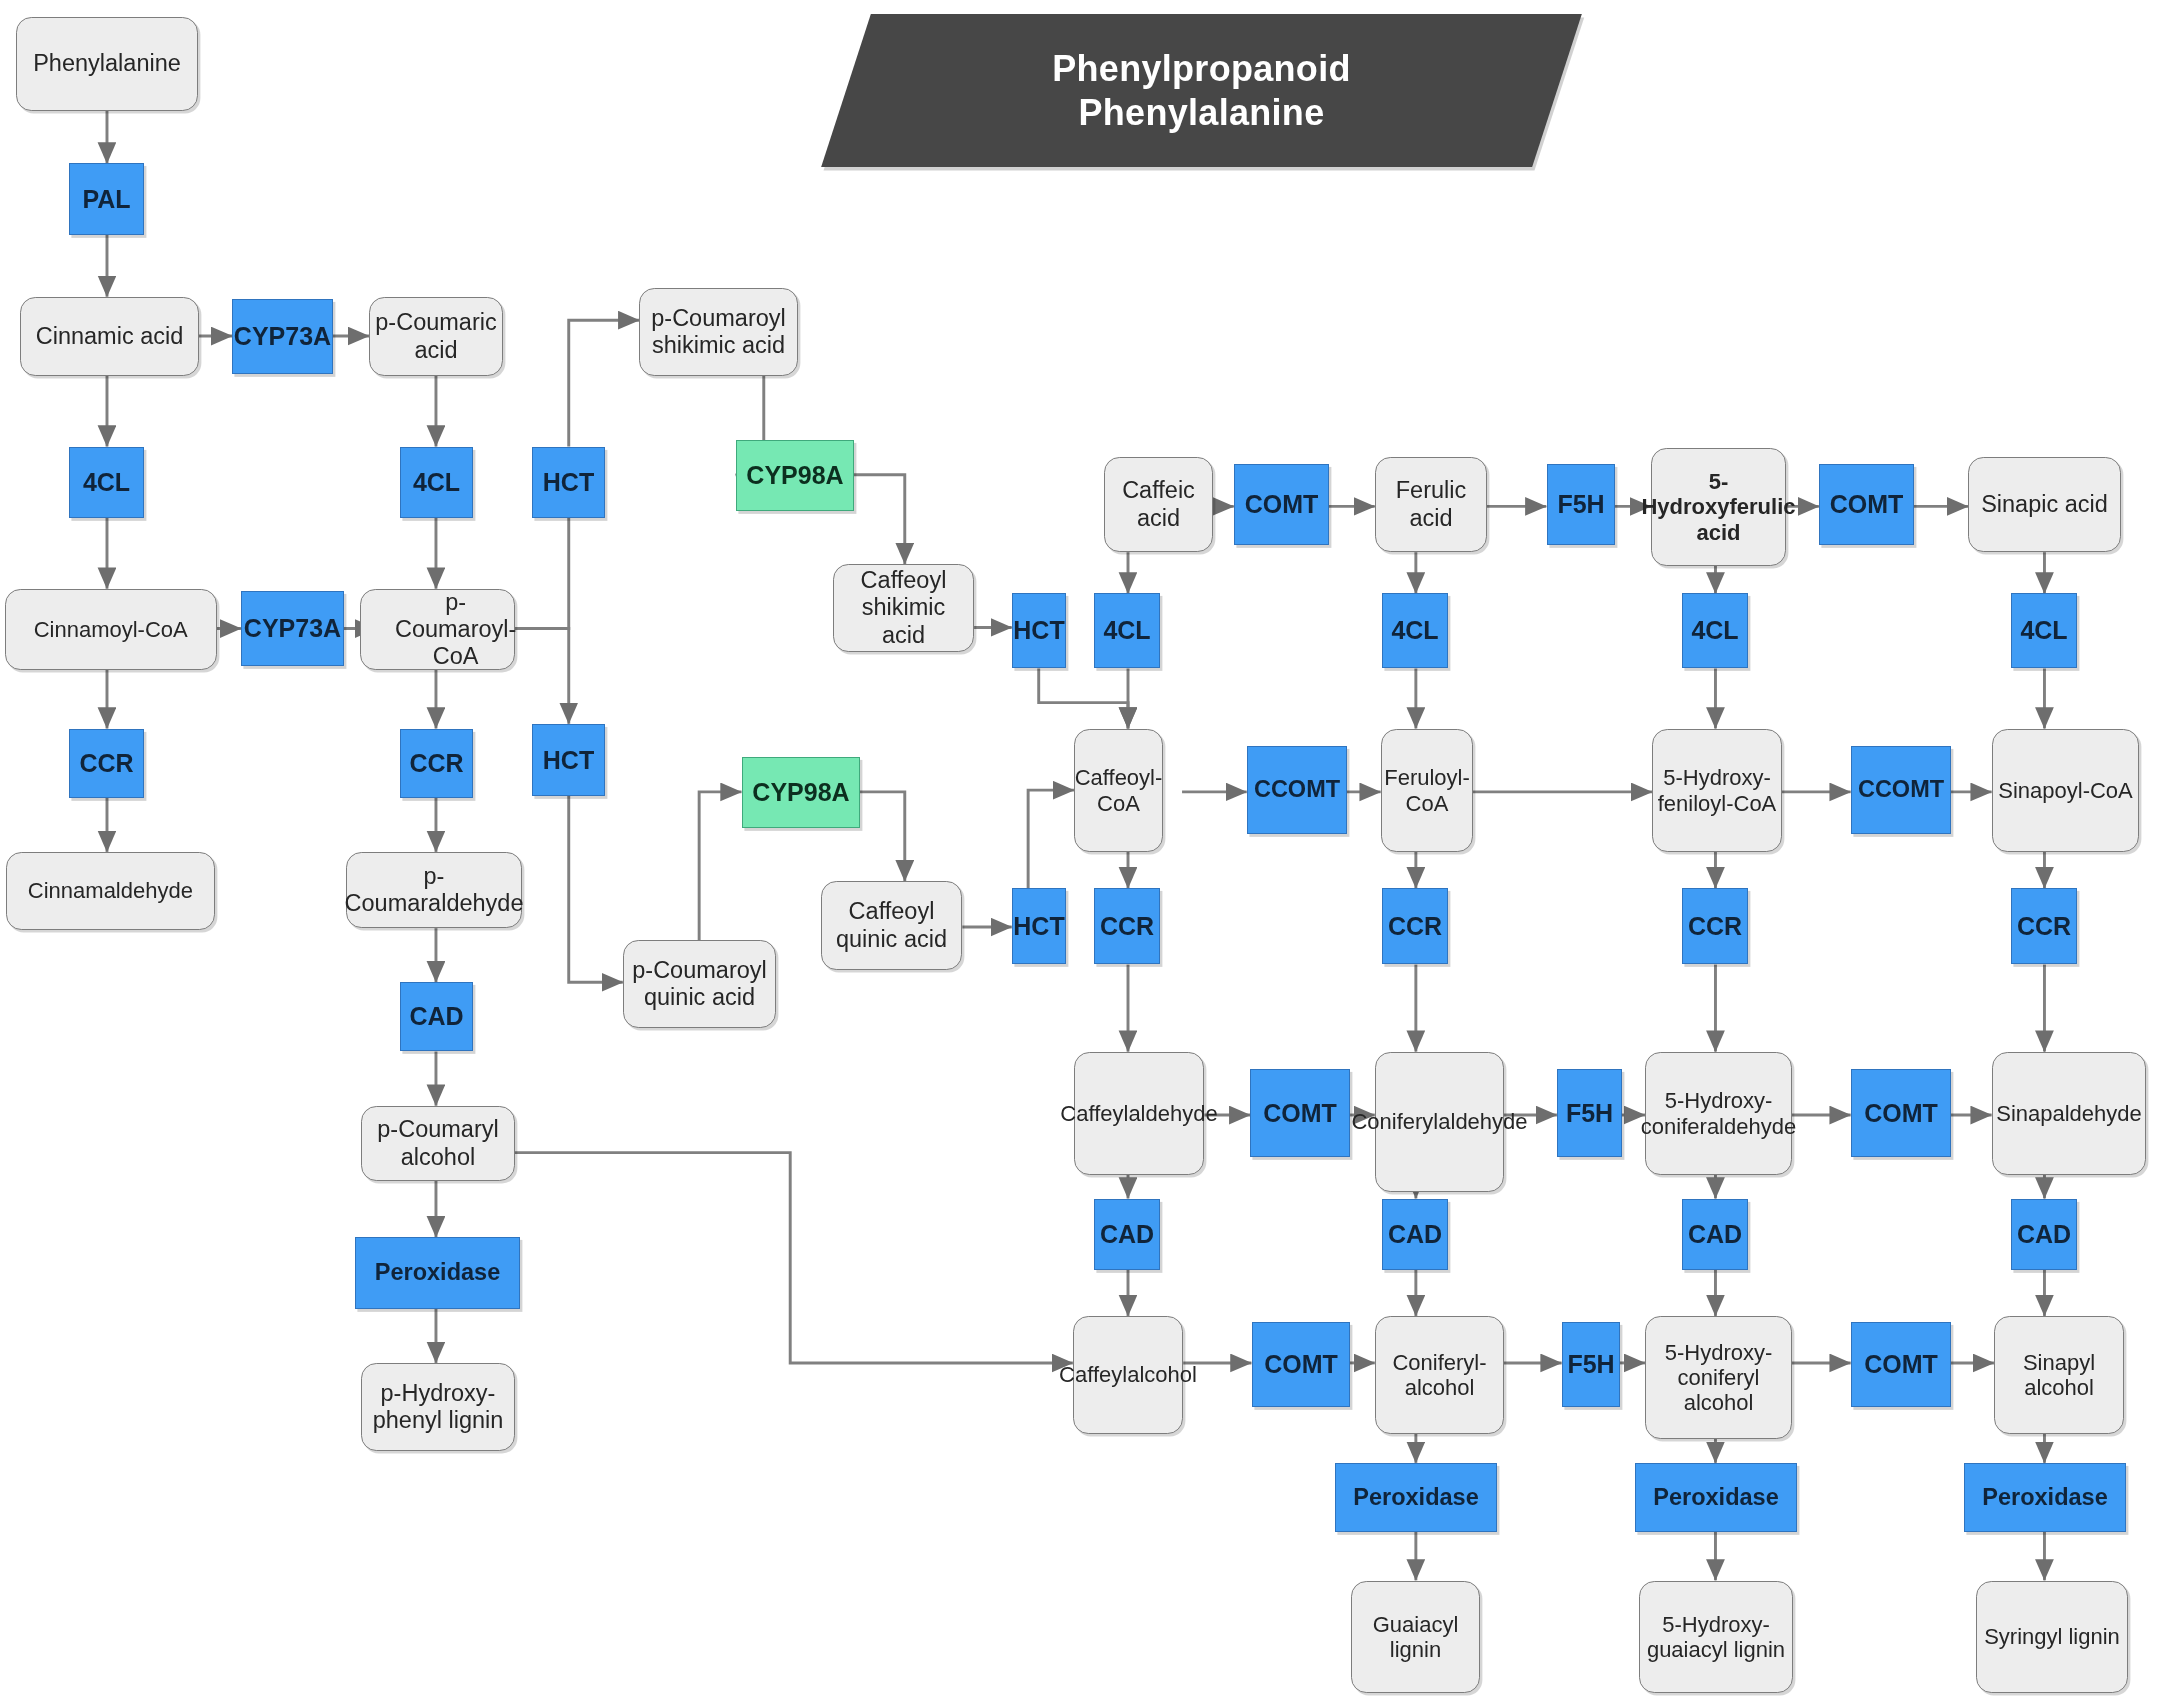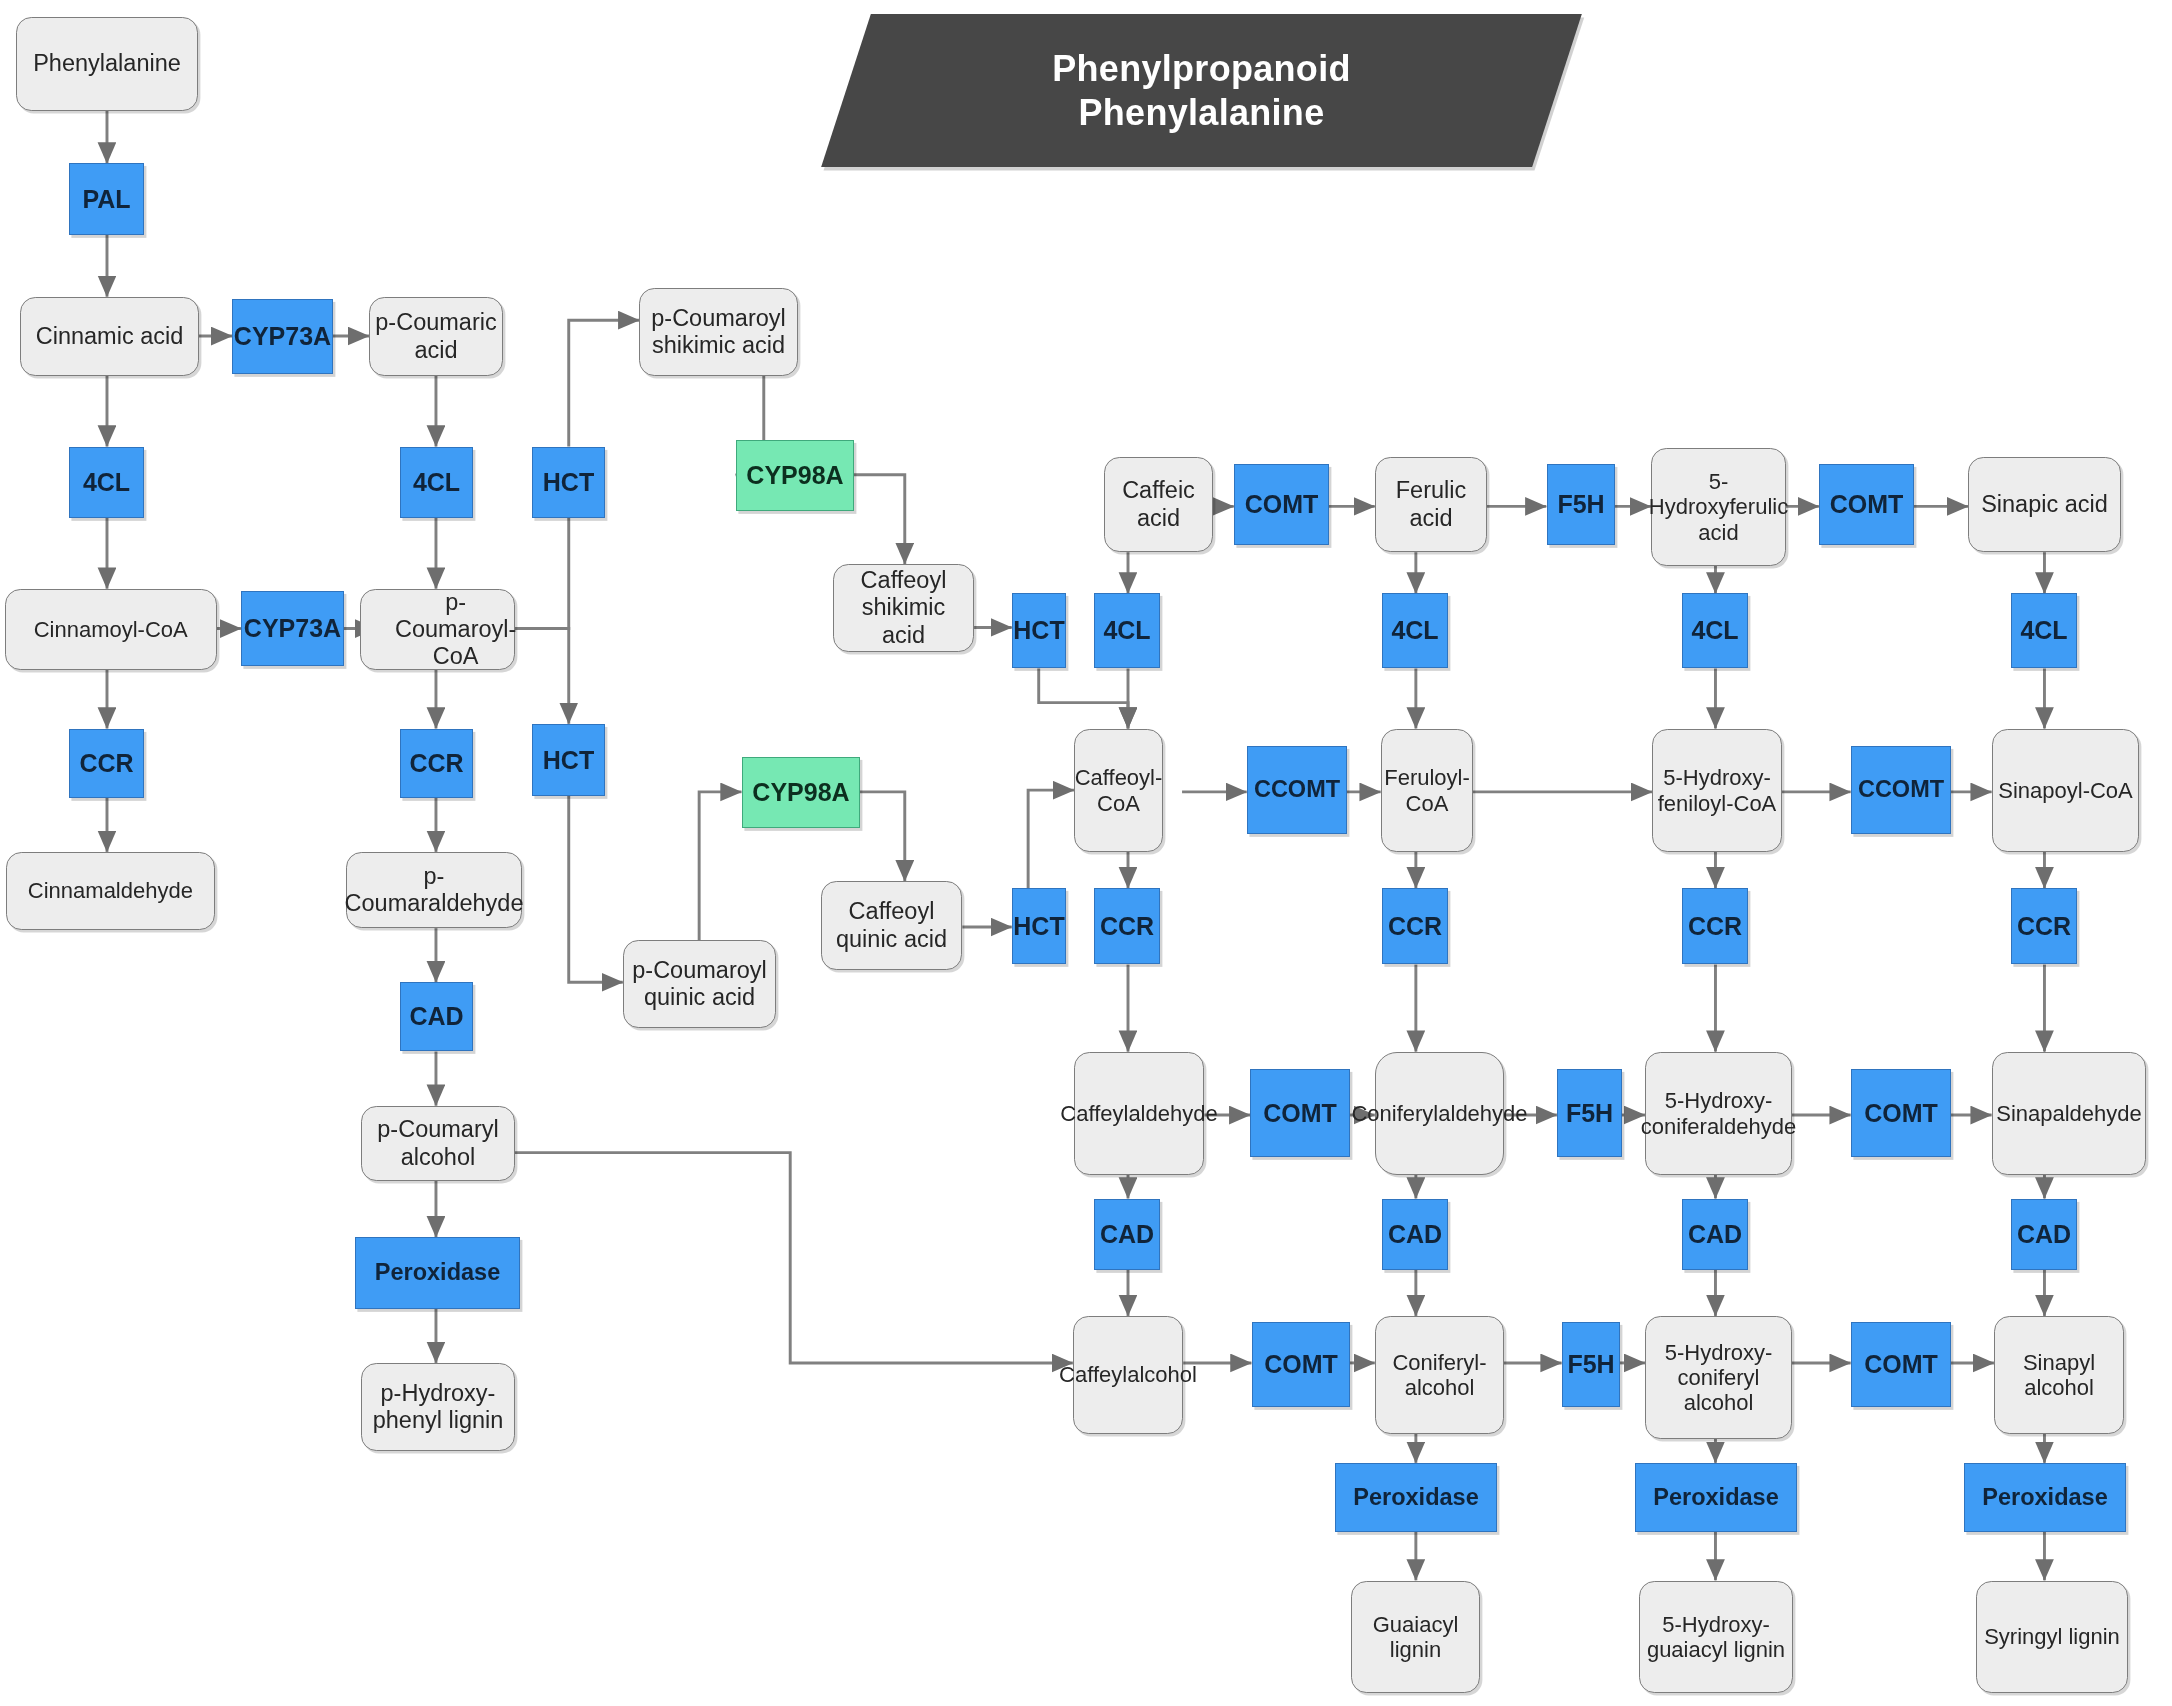--- a/index.html
+++ b/index.html
@@ -191,21 +191,21 @@
   <div class="node enzg" style="left:742px;top:757px;width:118px;height:71px;">CYP98A</div>
   <div class="node met" style="left:821px;top:881px;width:141px;height:89px;">Caffeoyl quinic acid</div>
 
   <div class="node enz" style="left:1012px;top:593px;width:54px;height:75px;">HCT</div>
   <div class="node enz" style="left:1012px;top:888px;width:54px;height:76px;">HCT</div>
 
   <div class="node met" style="left:1104px;top:457px;width:109px;height:95px;">Caffeic acid</div>
   <div class="node enz" style="left:1234px;top:464px;width:95px;height:81px;">COMT</div>
   <div class="node met" style="left:1375px;top:457px;width:112px;height:95px;">Ferulic acid</div>
   <div class="node enz" style="left:1547px;top:464px;width:68px;height:81px;">F5H</div>
-  <div class="node met tiny" style="left:1651px;top:448px;width:135px;height:118px;">5-Hydroxyferulic acid</div>
+  <div class="node met tiny" style="left:1651px;top:448px;width:135px;height:118px;font-weight:bold;">5-Hydroxyferulic acid</div>
   <div class="node enz" style="left:1819px;top:464px;width:95px;height:81px;">COMT</div>
   <div class="node met" style="left:1968px;top:457px;width:153px;height:95px;">Sinapic acid</div>
 
   <div class="node enz" style="left:1094px;top:593px;width:66px;height:75px;">4CL</div>
   <div class="node enz" style="left:1382px;top:593px;width:66px;height:75px;">4CL</div>
   <div class="node enz" style="left:1682px;top:593px;width:66px;height:75px;">4CL</div>
   <div class="node enz" style="left:2011px;top:593px;width:66px;height:75px;">4CL</div>
 
   <div class="node met tiny" style="left:1074px;top:729px;width:89px;height:123px;">Caffeoyl-CoA</div>
   <div class="node enz small" style="left:1247px;top:746px;width:100px;height:88px;">CCOMT</div>
@@ -214,21 +214,21 @@
   <div class="node enz small" style="left:1851px;top:746px;width:100px;height:88px;">CCOMT</div>
   <div class="node met tiny" style="left:1992px;top:729px;width:147px;height:123px;">Sinapoyl-CoA</div>
 
   <div class="node enz" style="left:1094px;top:888px;width:66px;height:76px;">CCR</div>
   <div class="node enz" style="left:1382px;top:888px;width:66px;height:76px;">CCR</div>
   <div class="node enz" style="left:1682px;top:888px;width:66px;height:76px;">CCR</div>
   <div class="node enz" style="left:2011px;top:888px;width:66px;height:76px;">CCR</div>
 
   <div class="node met tiny" style="left:1074px;top:1052px;width:130px;height:123px;">Caffeylaldehyde</div>
   <div class="node enz" style="left:1250px;top:1069px;width:100px;height:88px;">COMT</div>
-  <div class="node met tiny" style="left:1375px;top:1052px;width:129px;height:123px;border-radius:22px;">Coniferylaldehyde</div>
+  <div class="node met tiny" style="left:1375px;top:1052px;width:129px;height:140px;">Coniferylaldehyde</div>
   <div class="node enz" style="left:1557px;top:1069px;width:65px;height:88px;">F5H</div>
   <div class="node met tiny" style="left:1645px;top:1052px;width:147px;height:123px;">5-Hydroxy-coniferaldehyde</div>
   <div class="node enz" style="left:1851px;top:1069px;width:100px;height:88px;">COMT</div>
   <div class="node met tiny" style="left:1992px;top:1052px;width:154px;height:123px;">Sinapaldehyde</div>
 
   <div class="node enz" style="left:1094px;top:1199px;width:66px;height:71px;">CAD</div>
   <div class="node enz" style="left:1382px;top:1199px;width:66px;height:71px;">CAD</div>
   <div class="node enz" style="left:1682px;top:1199px;width:66px;height:71px;">CAD</div>
   <div class="node enz" style="left:2011px;top:1199px;width:66px;height:71px;">CAD</div>
 

